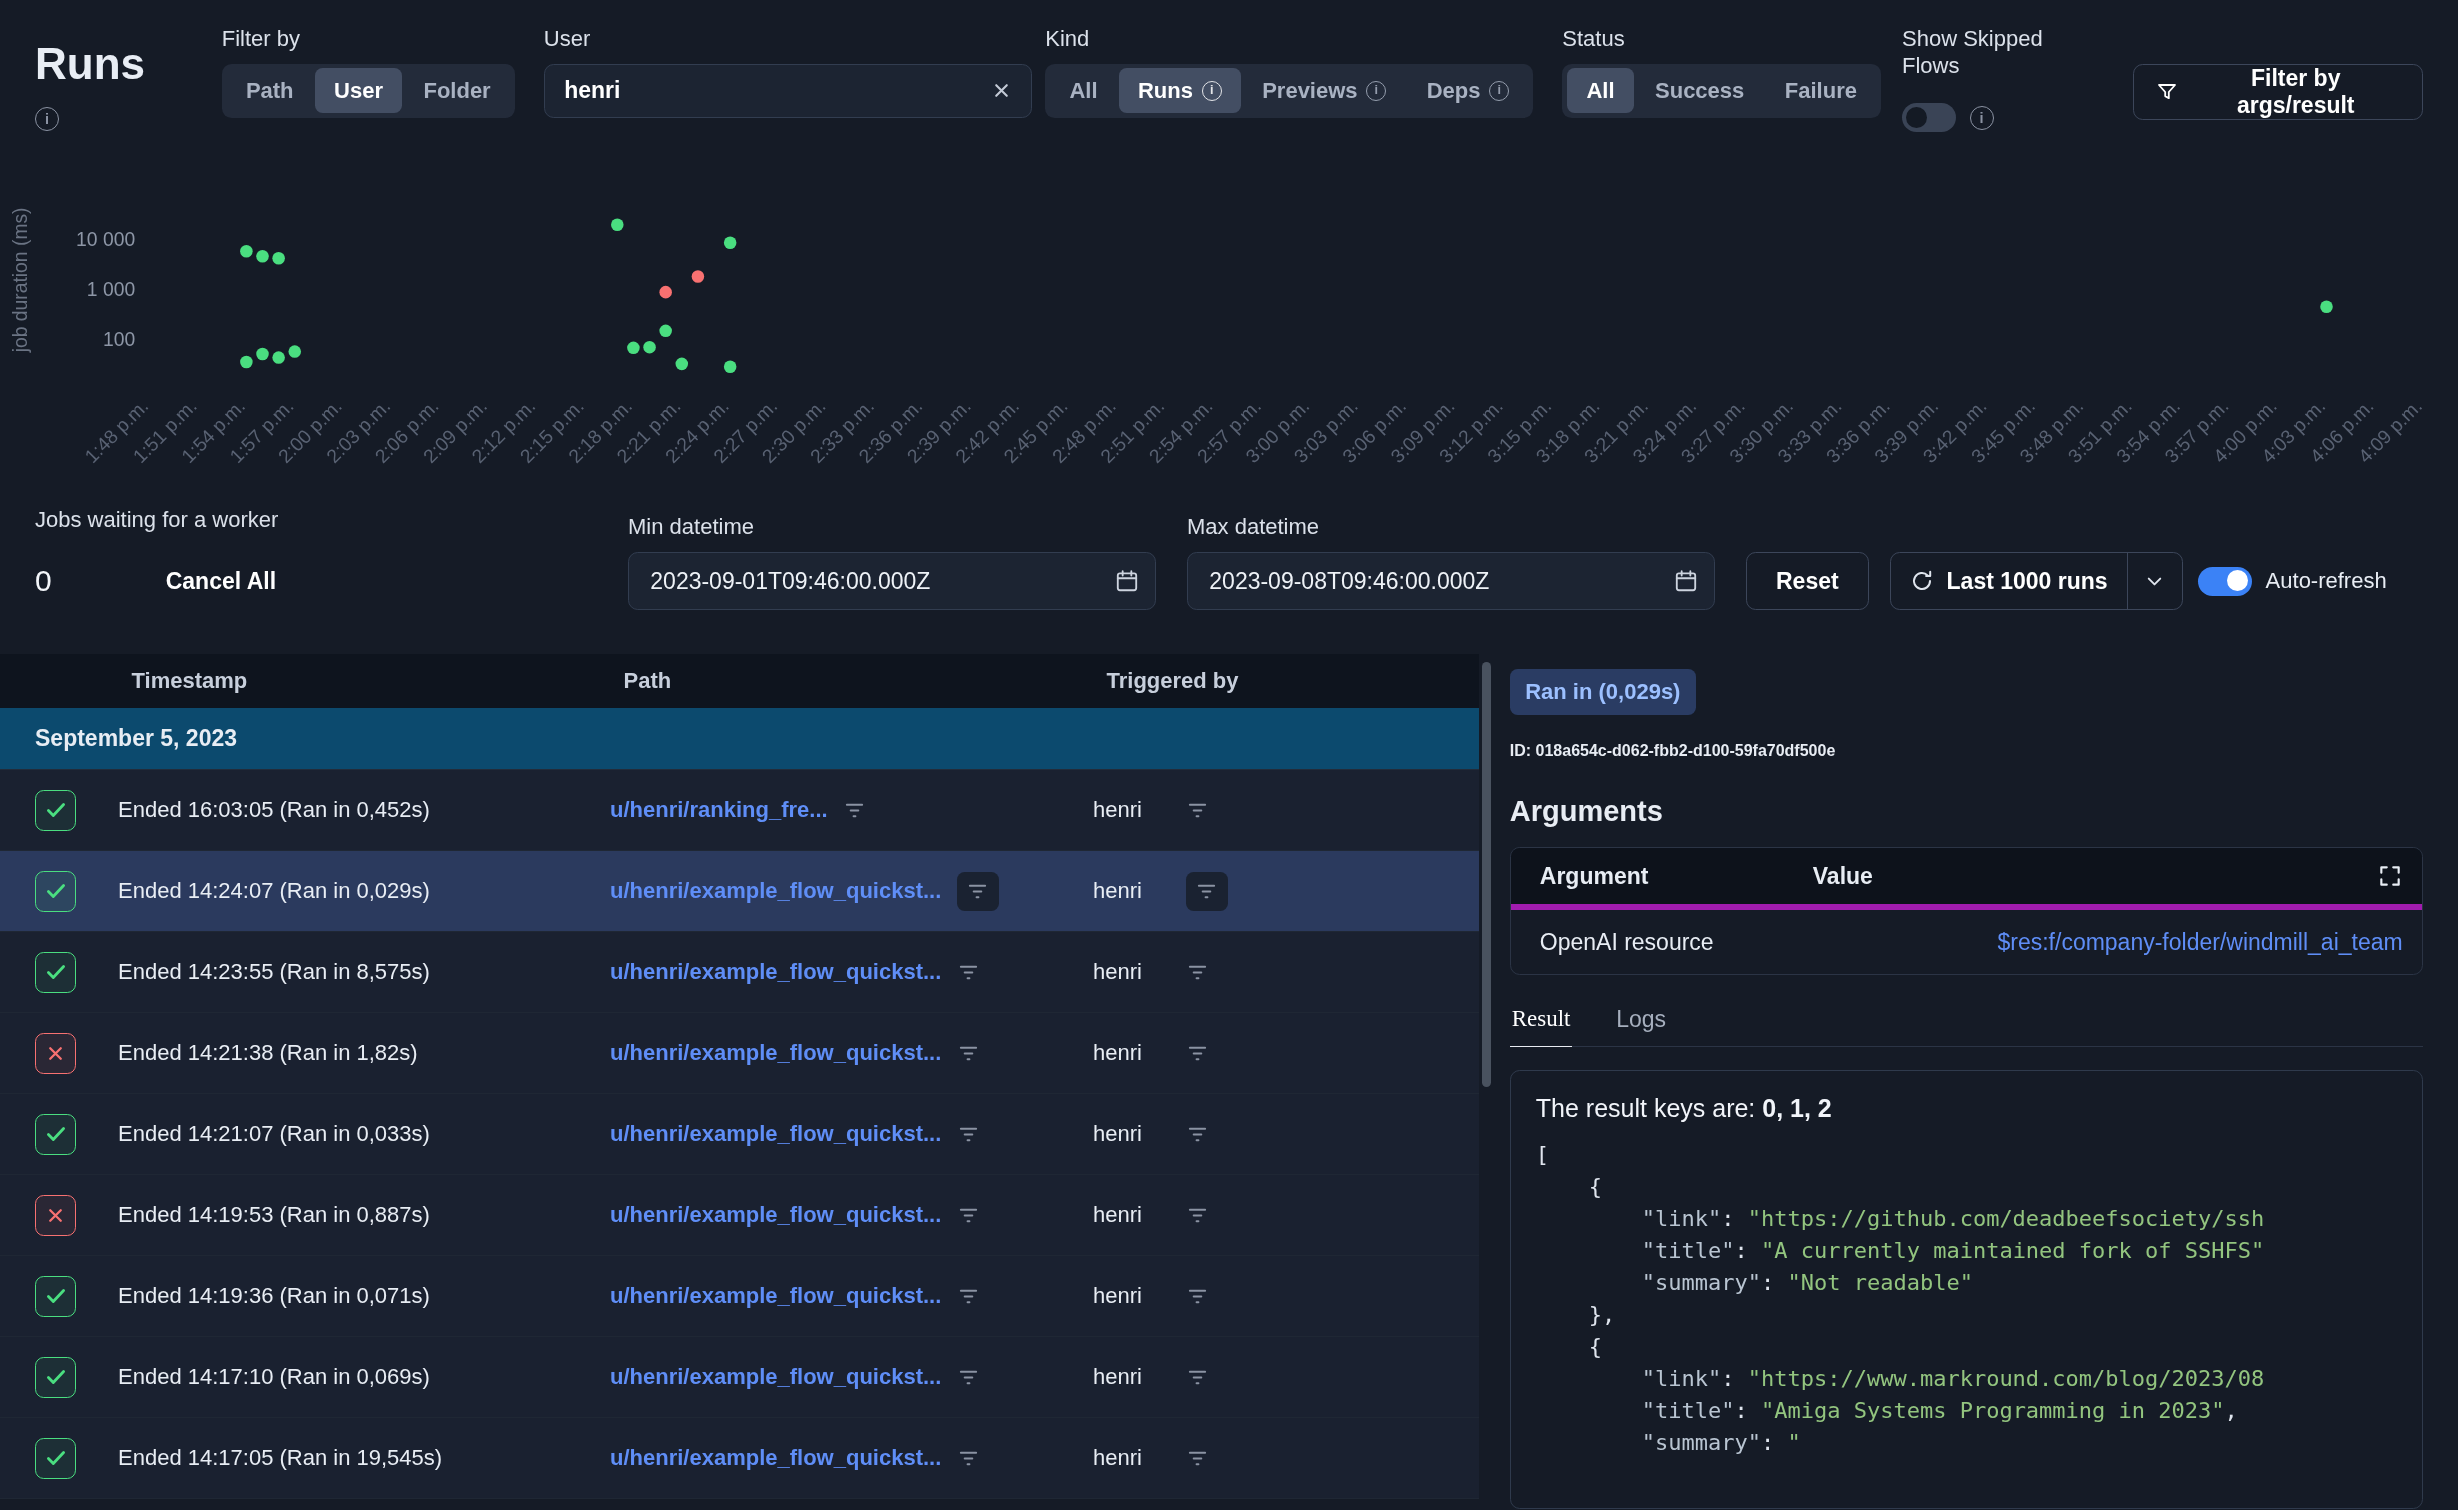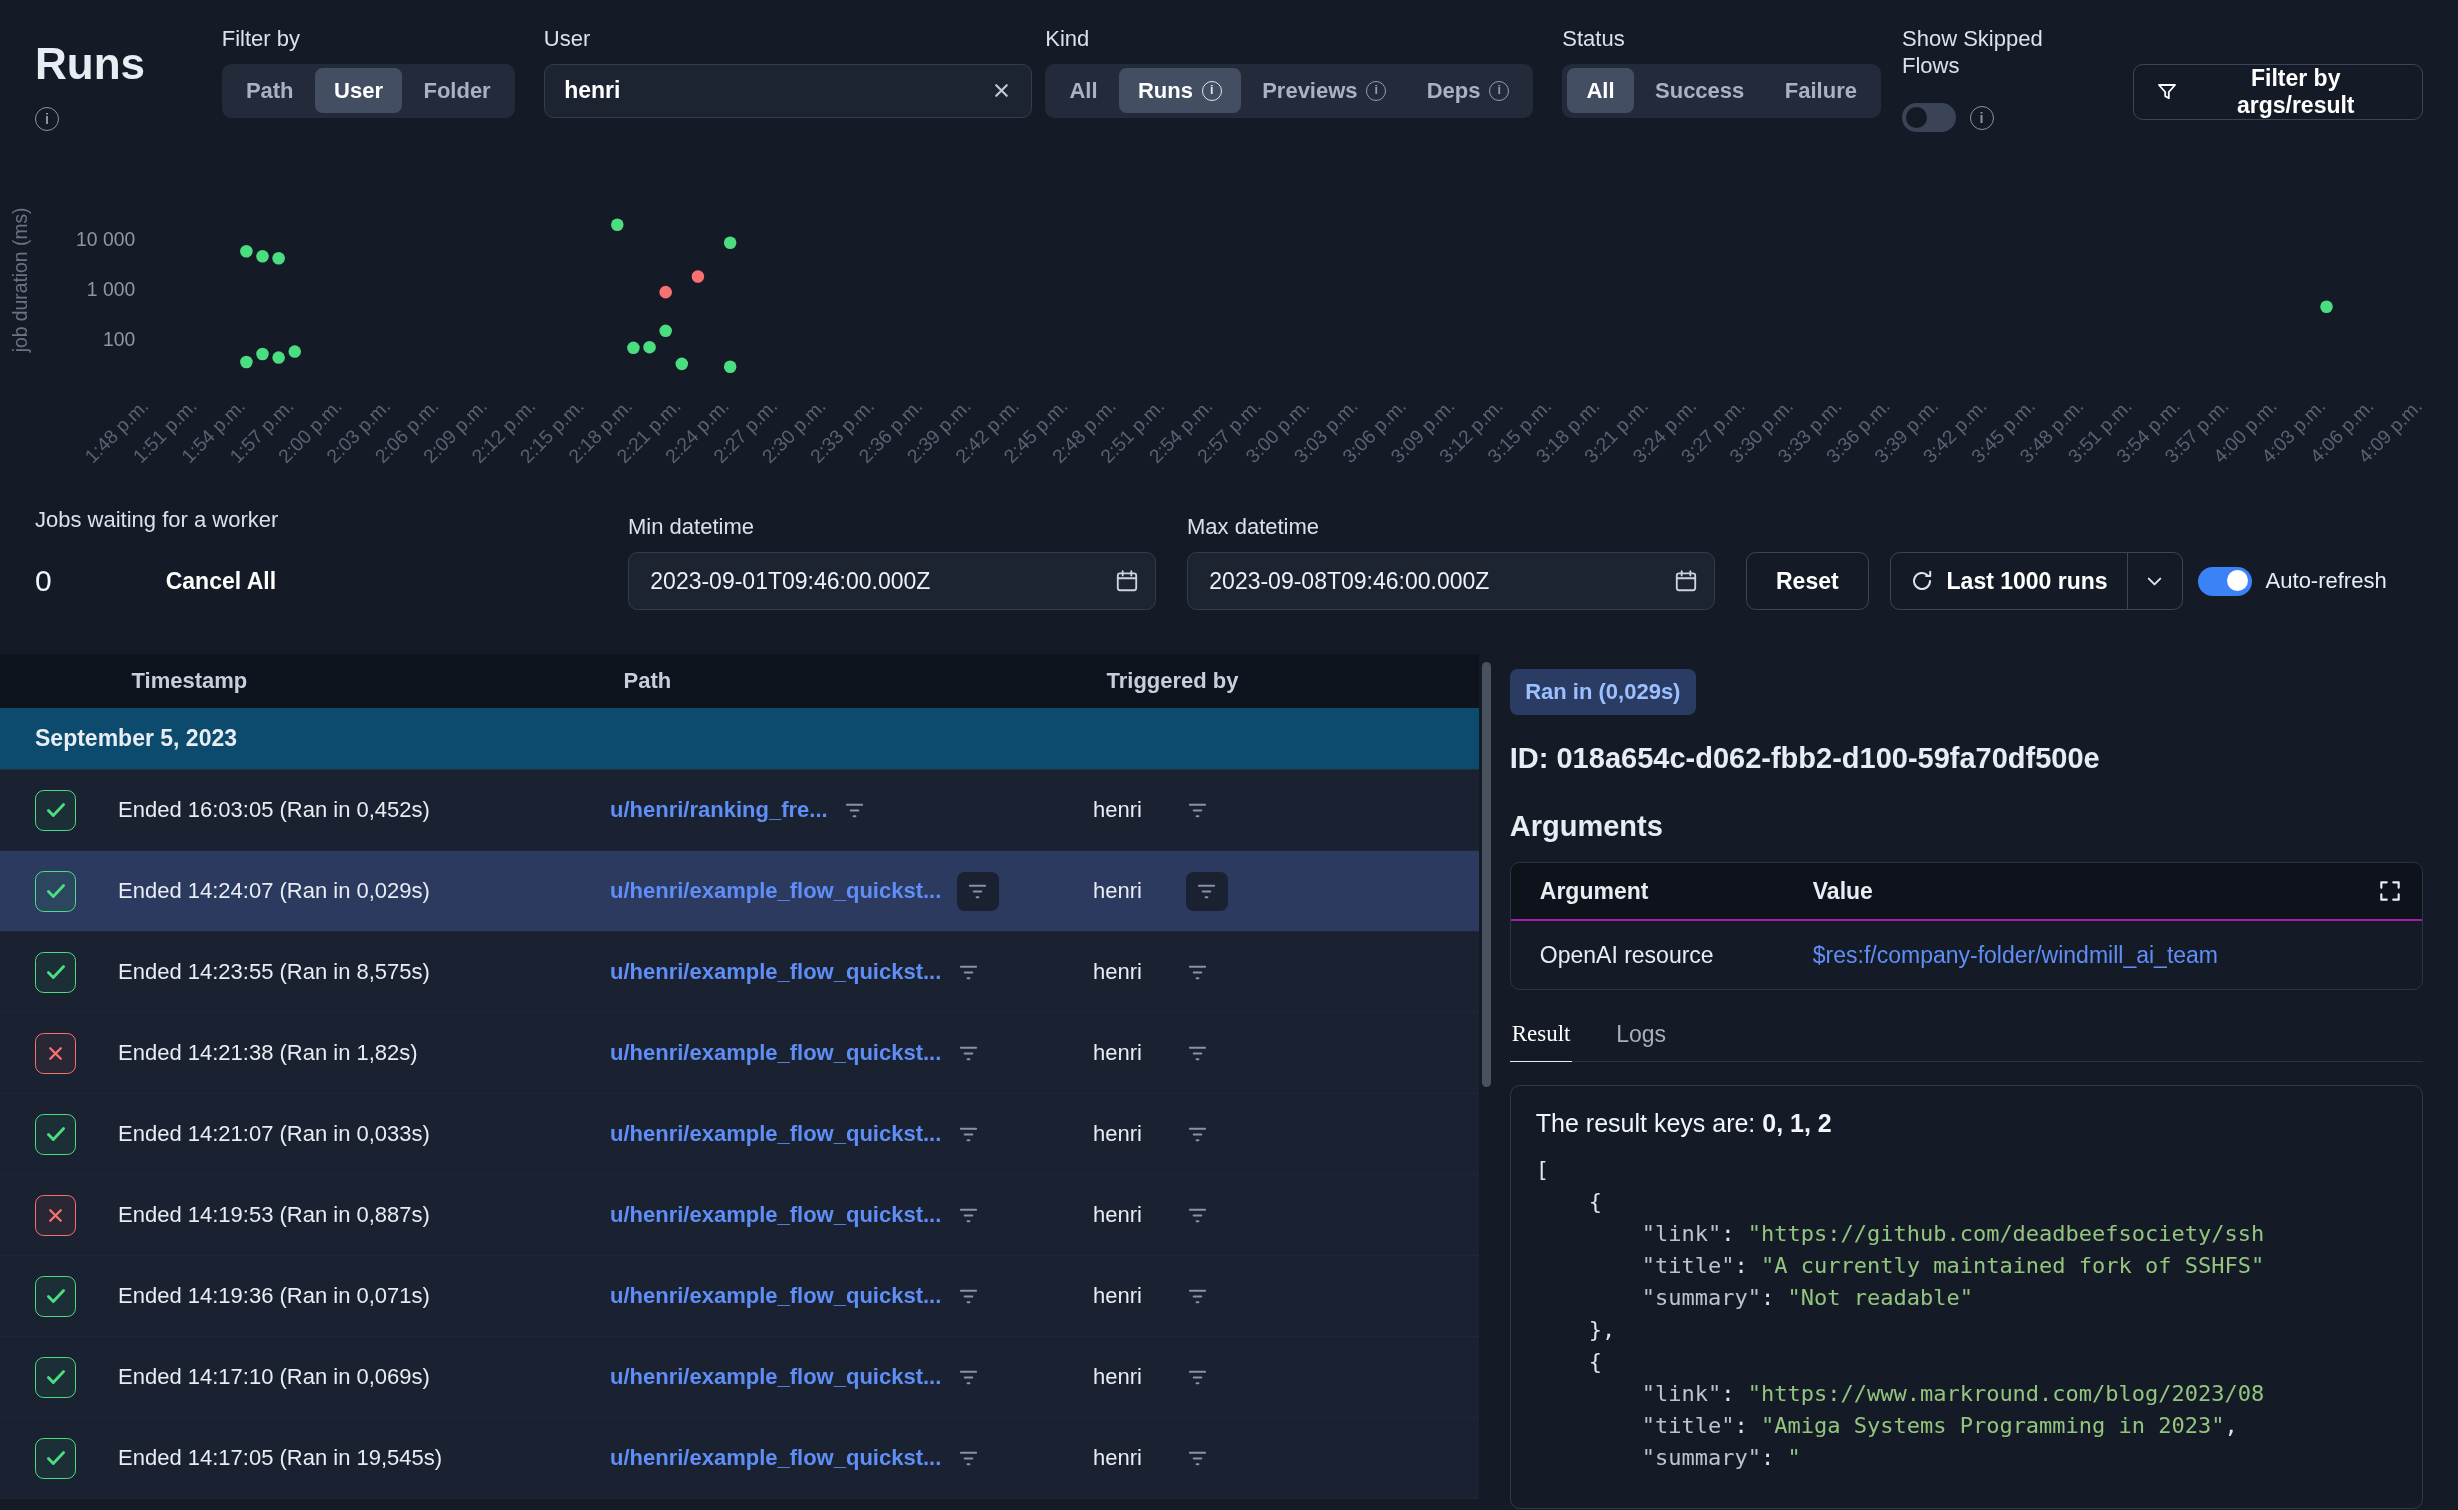--- a/index.html
+++ b/index.html
@@ -102,27 +102,27 @@
   .bycell { display:flex; align-items:center; }
   .uname { font-size:22px; }
   .bycell .fbtn { margin-left:44px; }
 
   .sliver { width:15.4px; position:relative; flex:none; }
   .sliver .bar { position:absolute; top:7.7px; left:2.9px; width:8.7px; height:425px; border-radius:4.8px; background:#49525f; }
 
   
   .detail { flex:1; min-width:0; display:flex; flex-direction:column; padding:15.4px 35px 0 15.4px; }
   .badge { align-self:flex-start; background:#2a3c63; color:#9cc0ff; font-weight:600; font-size:22px; padding:9.7px 15.4px; border-radius:7.7px; }
-  .idline { margin-top:27px; font-weight:600; font-size:29px; }
+  .idline { margin-top:27px; font-weight:600; font-size:16px; }
   .sec-title { margin-top:35px; font-weight:700; font-size:29px; }
   .args-table { margin-top:19.3px; border:1px solid #2b3445; border-radius:9.7px; overflow:hidden; }
   .args-head { display:flex; align-items:center; background:#0d121b; height:56px; padding:0 19.3px 0 29px; font-weight:700; font-size:23px; }
   .col-arg { width:273px; flex:none; }
   .expand { margin-left:auto; color:#e8edf4; display:inline-flex; cursor:pointer; }
-  .args-row { display:flex; align-items:center; height:70px; padding:0 19.3px 0 29px; font-size:23px; border-top:2px solid #a21caf; }
+  .args-row { display:flex; align-items:center; height:70px; padding:0 19.3px 0 29px; font-size:23px; border-top:6px solid #a21caf;justify-content:space-between; }
   .args-value { color:#5f8ef7; text-decoration:none; font-weight:500; white-space:nowrap; overflow:hidden; }
   .results-tabs { display:flex; gap:42px; margin-top:21px; border-bottom:1px solid #2b3445; }
   .rtab { padding:9.7px 1.9px 13.5px 1.9px; font-size:23px; color:#a6afbe; cursor:pointer; }
   .rtab.active { color:#fff; font-weight:500; border-bottom:1.9px solid #e7ebf2; margin-bottom:-1px;font-family:Liberation Serif, serif; }
   .code-block { margin-top:23px; border:1px solid #2f3a4c; border-radius:9.7px; padding:23px 25px; flex:1; min-height:0; overflow:hidden; }
   .result-intro { font-size:25px; margin-bottom:15.4px; color:#f2f5fa; }
   .result-intro b { font-weight:700; }
   .code { font-family:"DejaVu Sans Mono", monospace; font-size:22px; line-height:32px; color:#dfe5ee; }
   .cline { white-space:pre; }
   .tok-key { color:#b9c5d2; }

